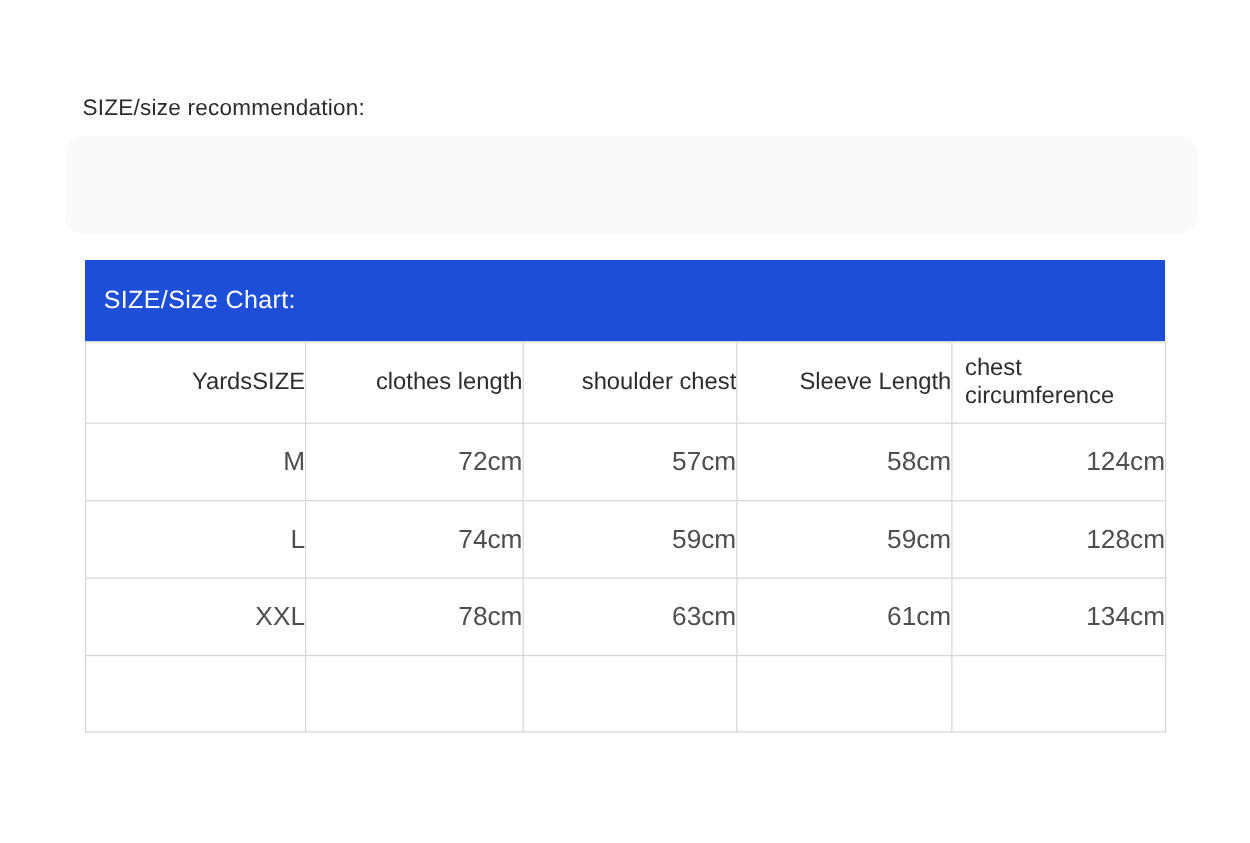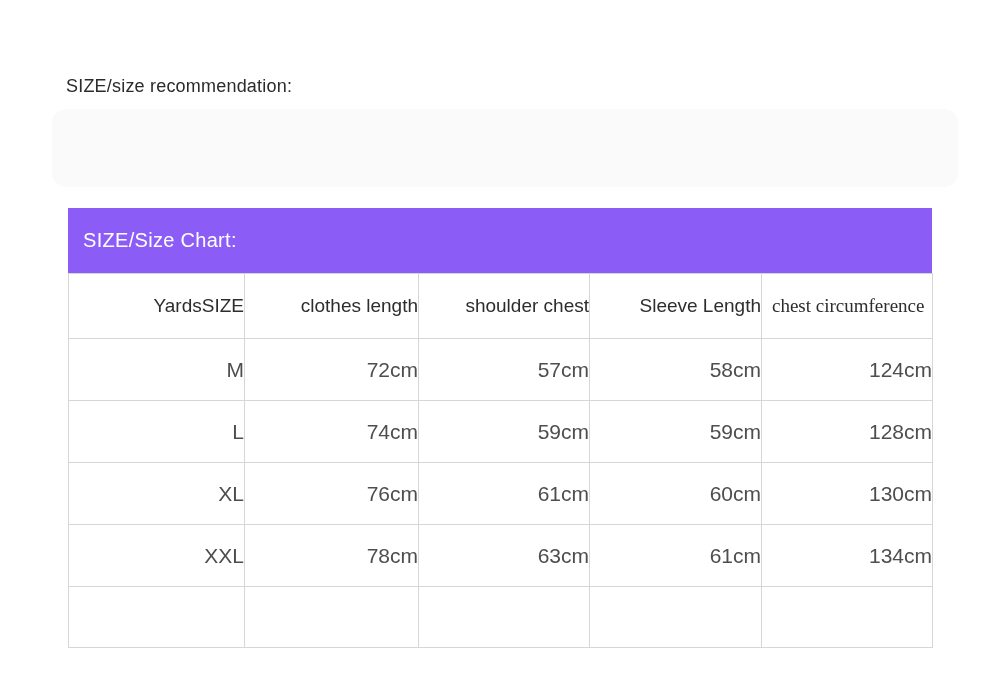--- a/index.html
+++ b/index.html
@@ -35,21 +35,21 @@
   .chart-section {
     position: absolute;
     left: 68px;
     top: 208px;
     width: 864px;
   }
   .chart-title-bar {
     box-sizing: border-box;
     width: 864px;
     height: 65px;
-    background: #8b5cf6;
+    background: #1d4ed8;
     color: #ffffff;
     font-size: 20px;
     letter-spacing: 0.3px;
     display: flex;
     align-items: center;
     padding-left: 15px;
   }
   table.size-table {
     border-collapse: collapse;
     table-layout: fixed;
@@ -73,21 +73,20 @@
     height: 64px;
     font-weight: 400;
     font-size: 19px;
     color: #2d2d2d;
     line-height: 22px;
   }
   .size-table th.align-left {
     text-align: left;
     padding-left: 10px;
     padding-right: 6px;
-    font-family: Liberation Serif, serif;
   }
   .size-table td {
     height: 61px;
     font-size: 21px;
     color: #4e4e4e;
   }
   .size-table tr.empty-row td {
     height: 60px;
   }
 </style>
@@ -132,27 +131,20 @@
           <td>124cm</td>
         </tr>
         <tr>
           <td>L</td>
           <td>74cm</td>
           <td>59cm</td>
           <td>59cm</td>
           <td>128cm</td>
         </tr>
         <tr>
-          <td>XL</td>
-          <td>76cm</td>
-          <td>61cm</td>
-          <td>60cm</td>
-          <td>130cm</td>
-        </tr>
-        <tr>
           <td>XXL</td>
           <td>78cm</td>
           <td>63cm</td>
           <td>61cm</td>
           <td>134cm</td>
         </tr>
         <tr class="empty-row">
           <td></td>
           <td></td>
           <td></td>

